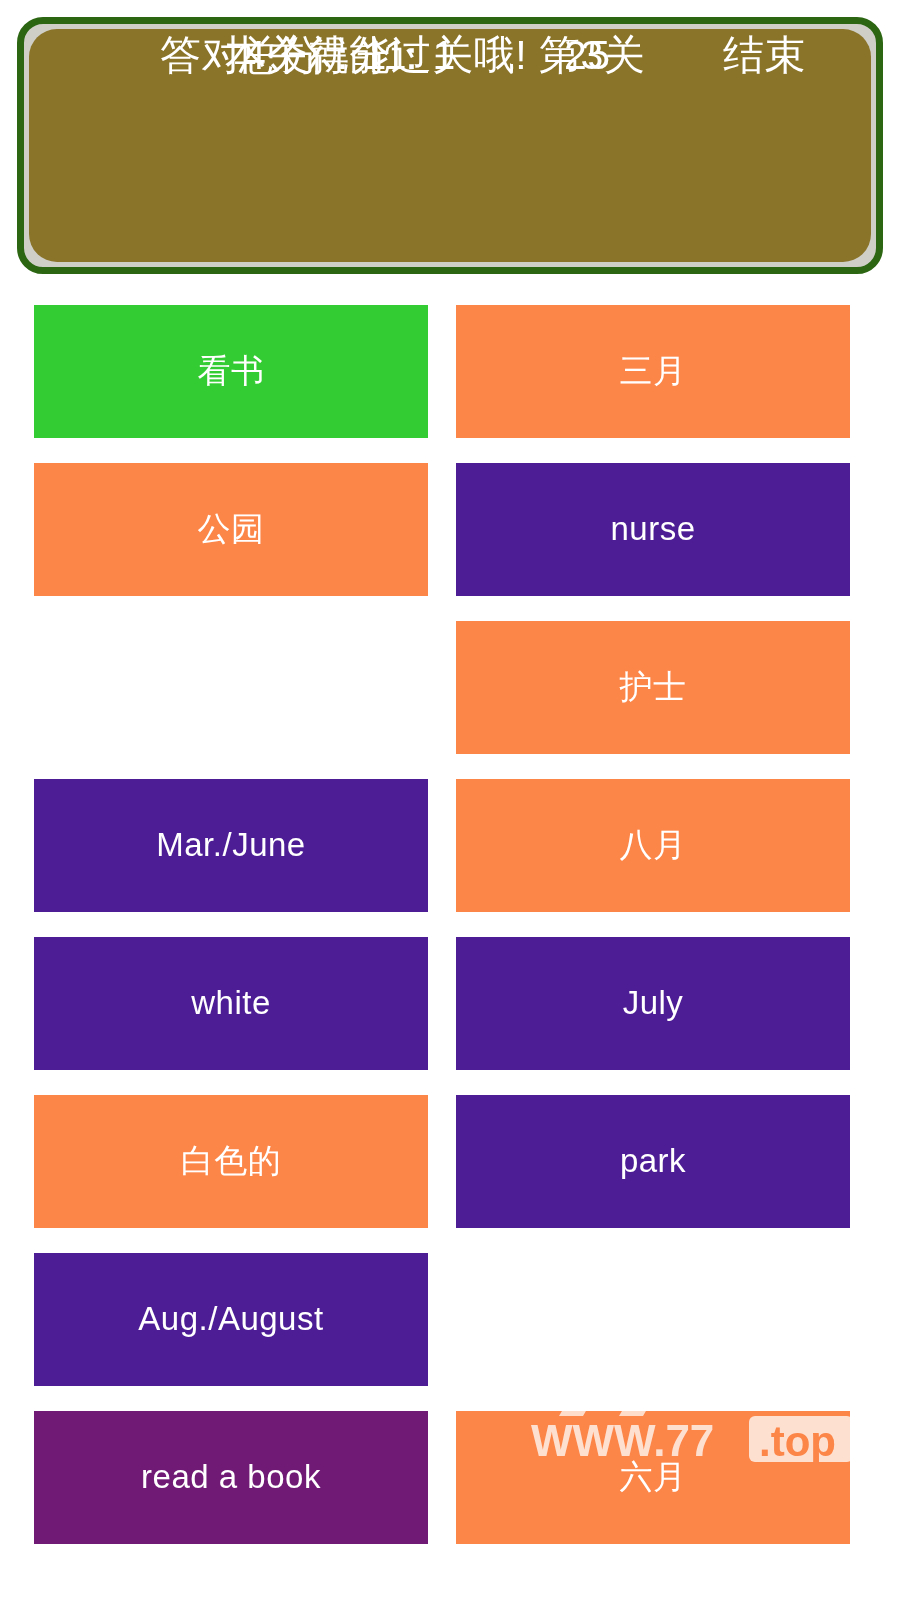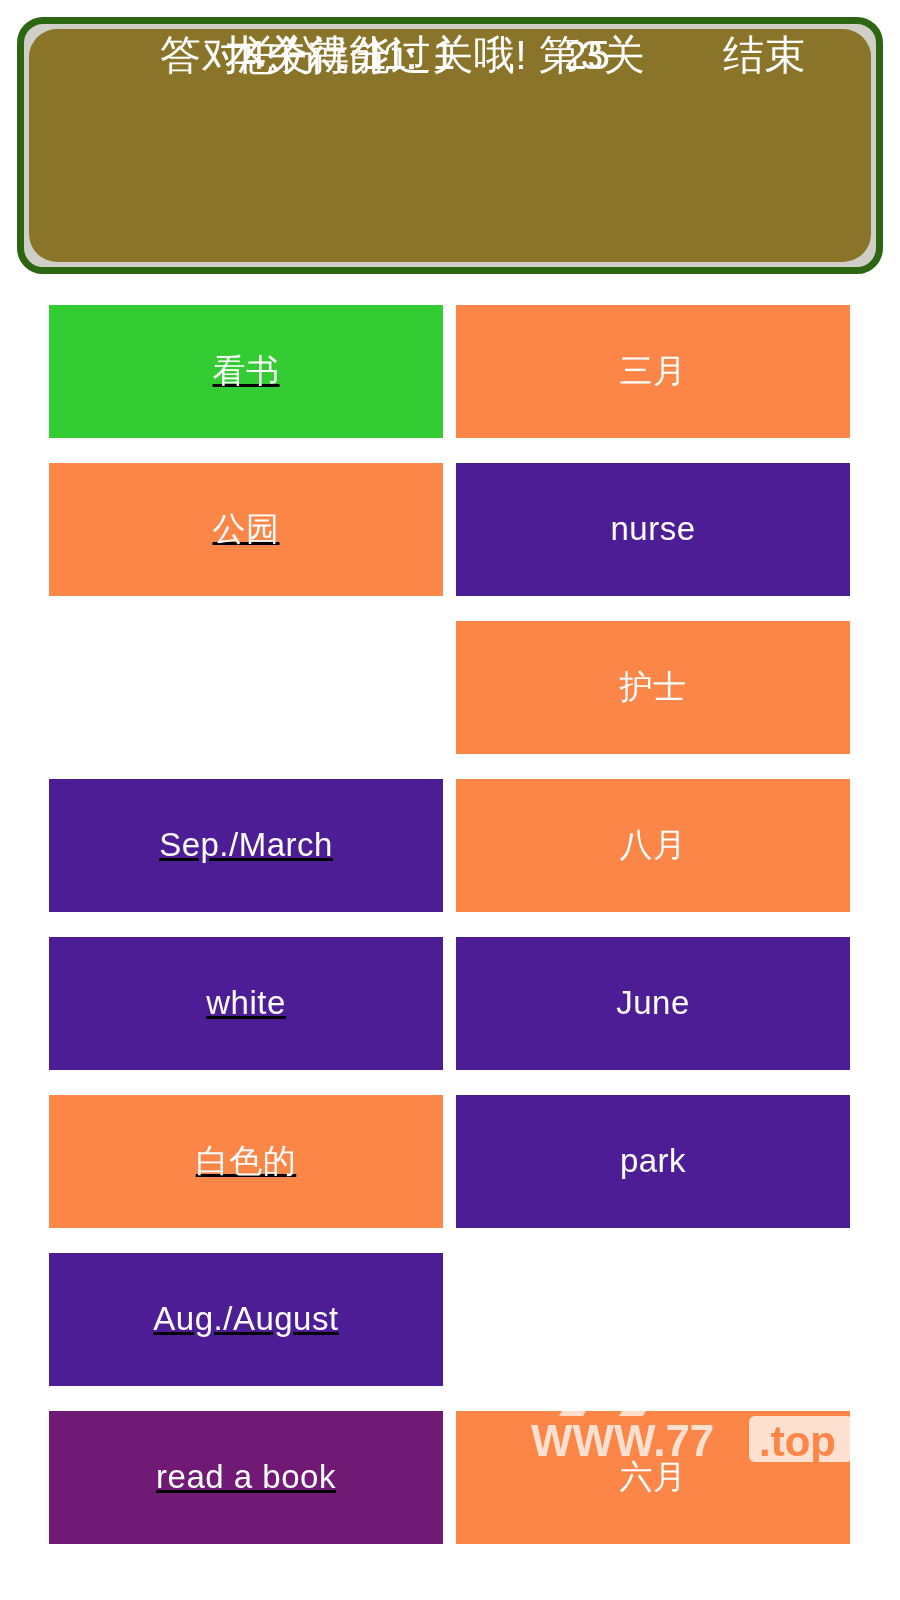--- a/index.html
+++ b/index.html
@@ -87,21 +87,21 @@
     left: 0;
     top: 305px;
     width: 900px;
     height: 1295px;
   }
   .grid-col {
     position: absolute;
     top: 0;
     width: 394px;
   }
-  #col-left  { left: 49px; text-decoration: underline; }
+  #col-left  { left: 34px; }
   #col-right { left: 456px; }
 
   .card {
     width: 394px;
     height: 133px;
     margin-bottom: 25px;
     display: flex;
     align-items: center;
     justify-content: center;
     box-sizing: border-box;
@@ -165,21 +165,21 @@
 <div id="card-grid">
   <div id="col-left" class="grid-col">
       <div class="card c-green">
         <span class="card-label">看书</span>
       </div>
       <div class="card c-orange">
         <span class="card-label">公园</span>
       </div>
       <div class="card empty"></div>
       <div class="card c-blue">
-        <span class="card-label">Sep./March</span>
+        <span class="card-label">Mar./June</span>
       </div>
       <div class="card c-blue">
         <span class="card-label">white</span>
       </div>
       <div class="card c-orange">
         <span class="card-label">白色的</span>
       </div>
       <div class="card c-blue">
         <span class="card-label">Aug./August</span>
       </div>
@@ -194,21 +194,21 @@
       <div class="card c-blue">
         <span class="card-label">nurse</span>
       </div>
       <div class="card c-orange">
         <span class="card-label">护士</span>
       </div>
       <div class="card c-orange">
         <span class="card-label">八月</span>
       </div>
       <div class="card c-blue">
-        <span class="card-label">June</span>
+        <span class="card-label">July</span>
       </div>
       <div class="card c-blue">
         <span class="card-label">park</span>
       </div>
       <div class="card empty"></div>
       <div class="card c-orange">
         <span class="card-label">六月</span>
       </div>
     </div>
 </div>

